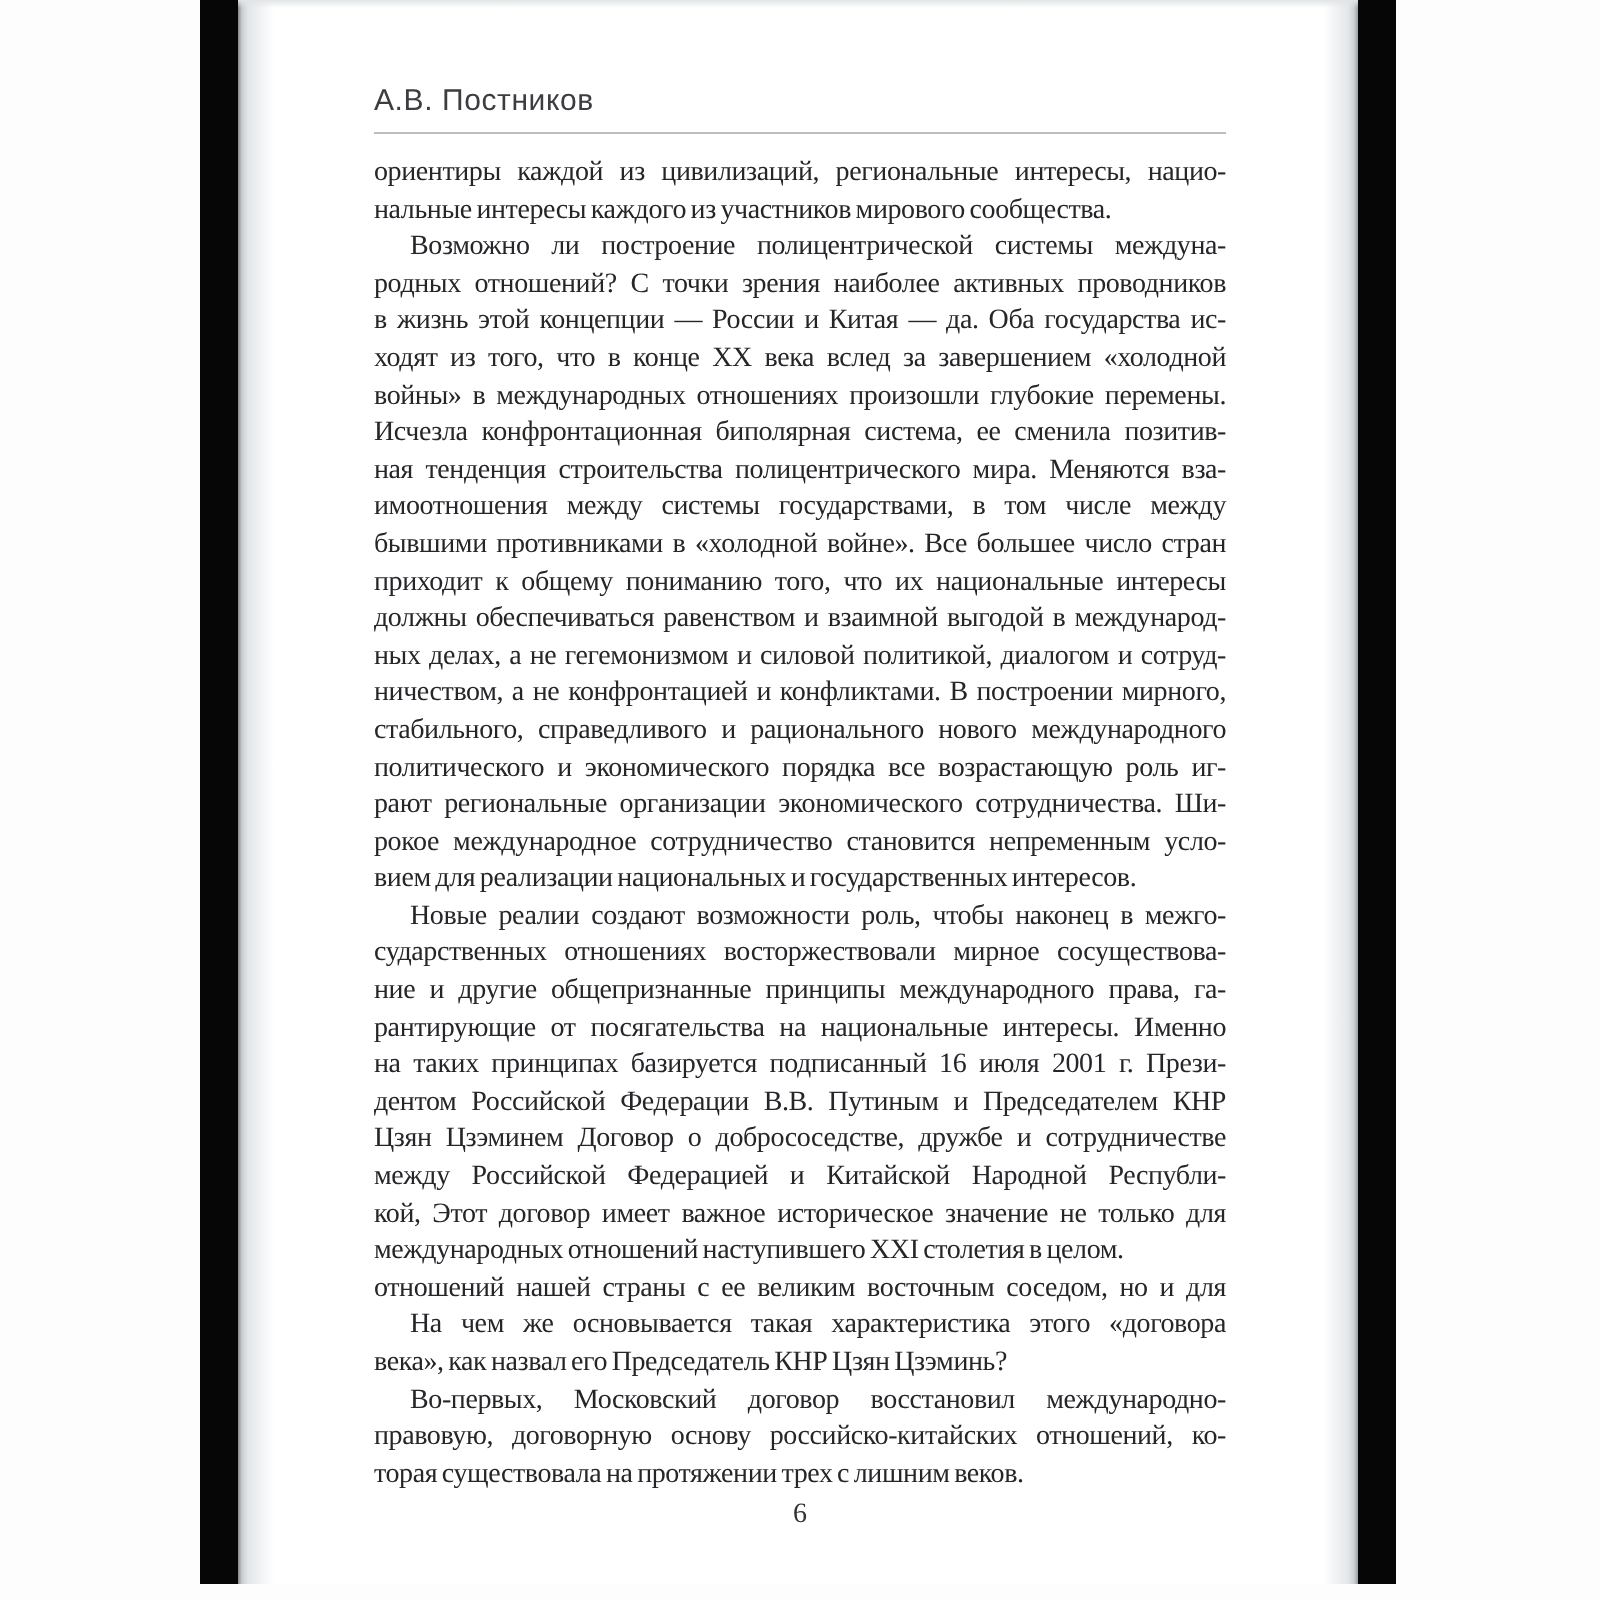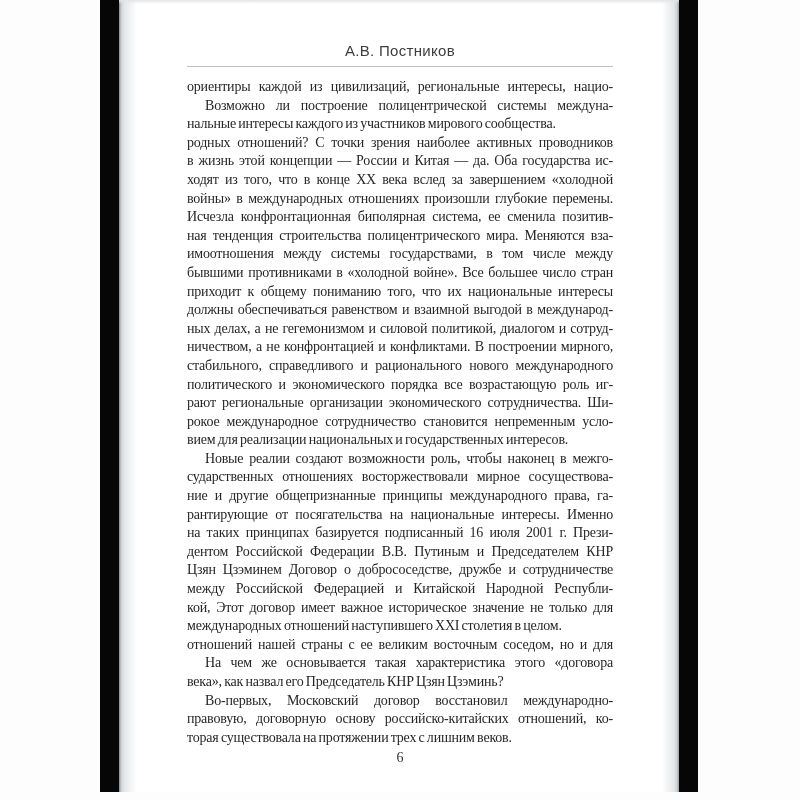--- a/index.html
+++ b/index.html
@@ -34,21 +34,21 @@
     position: absolute; left: 0; right: 0; top: 0; height: 4px;
     background: linear-gradient(to bottom, #e2e5e7, rgba(255,255,255,0));
   }
   .content {
     position: absolute;
     left: 68px; top: 0;
     width: 426px;
   }
   .running-head {
     margin-top: 42px;
-    text-align: center;
+    text-align: left;
     font-family: "Liberation Sans", sans-serif;
     font-size: 15px;
     letter-spacing: 0.3px;
     color: #3d3d41;
   }
   .rule {
     margin-top: 7px;
     height: 1px;
     background: #bcbec0;
   }
@@ -83,22 +83,22 @@
     <div class="edge-left"></div>
     <div class="edge-right"></div>
     <div class="edge-top"></div>
     <div class="content">
       <div class="running-head">
         <span>А.В. Постников</span>
       </div>
       <div class="rule"></div>
       <div class="text-body">
           <div class="line">ориентиры каждой из цивилизаций, региональные интересы, нацио-</div>
+          <div class="line last">нальные интересы каждого из участников мирового сообщества.</div>
           <div class="line indent">Возможно ли построение полицентрической системы междуна-</div>
-          <div class="line last">нальные интересы каждого из участников мирового сообщества.</div>
           <div class="line">родных отношений? С точки зрения наиболее активных проводников</div>
           <div class="line">в жизнь этой концепции — России и Китая — да. Оба государства ис-</div>
           <div class="line">ходят из того, что в конце XX века вслед за завершением «холодной</div>
           <div class="line">войны» в международных отношениях произошли глубокие перемены.</div>
           <div class="line">Исчезла конфронтационная биполярная система, ее сменила позитив-</div>
           <div class="line">ная тенденция строительства полицентрического мира. Меняются вза-</div>
           <div class="line">имоотношения между системы государствами, в том числе между</div>
           <div class="line">бывшими противниками в «холодной войне». Все большее число стран</div>
           <div class="line">приходит к общему пониманию того, что их национальные интересы</div>
           <div class="line">должны обеспечиваться равенством и взаимной выгодой в международ-</div>

